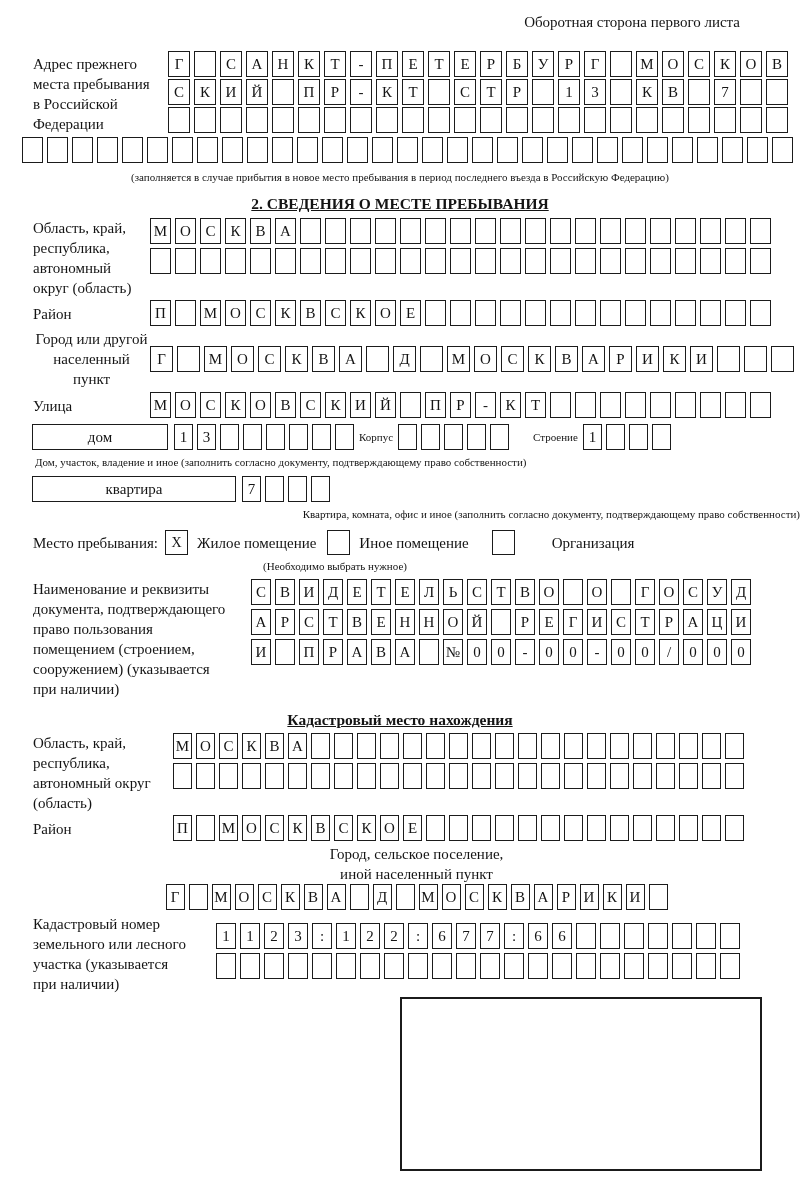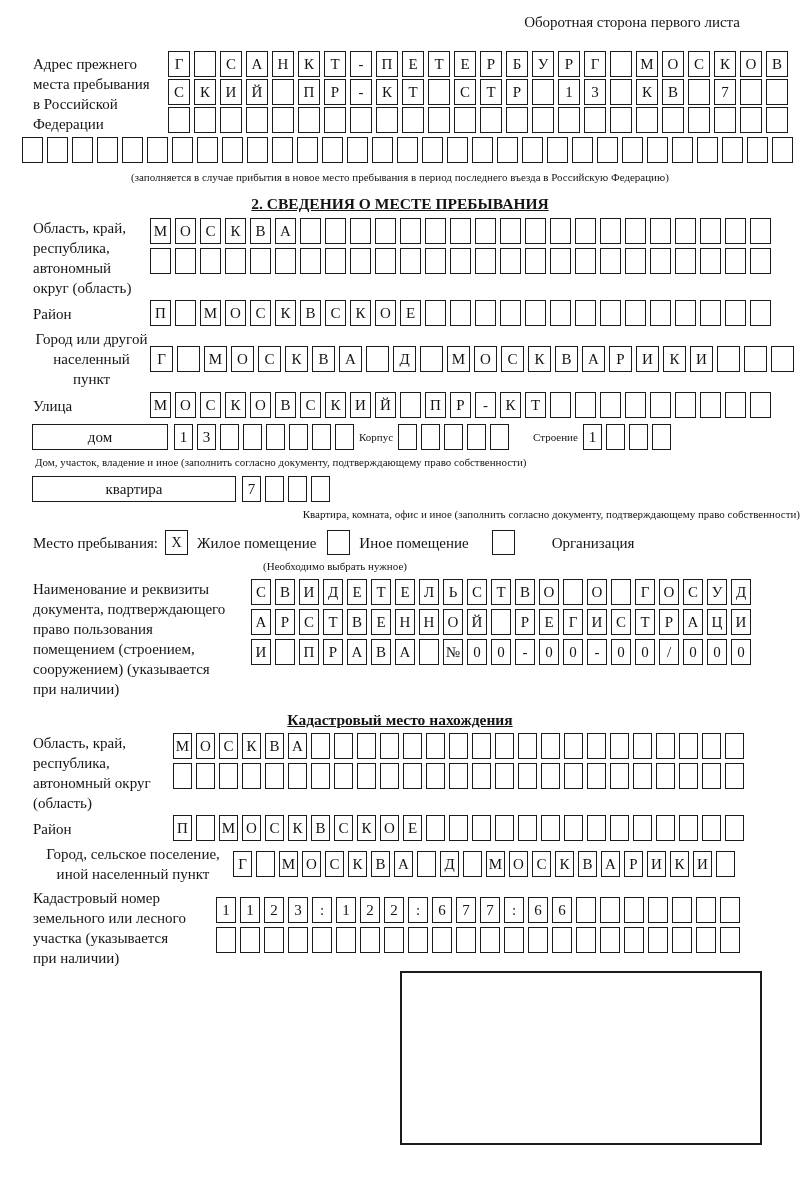--- a/index.html
+++ b/index.html
@@ -551,21 +551,21 @@
         <span class="cell"></span>
         <span class="cell"></span>
         <span class="cell"></span>
         <span class="cell"></span>
         <span class="cell"></span>
         <span class="cell"></span>
         <span class="cell"></span>
       </div>
   </div>
 
-  <div class="field vcenter" style="margin-top:3px;">
+  <div class="field vcenter" style="margin-top:3px;flex-direction:column;">
     <div class="lbl w200">Город, сельское поселение,
 иной населенный пункт</div>
     <div class="cellrow cw19">
         <span class="cell">Г</span>
         <span class="cell"></span>
         <span class="cell">М</span>
         <span class="cell">О</span>
         <span class="cell">С</span>
         <span class="cell">К</span>
         <span class="cell">В</span>

